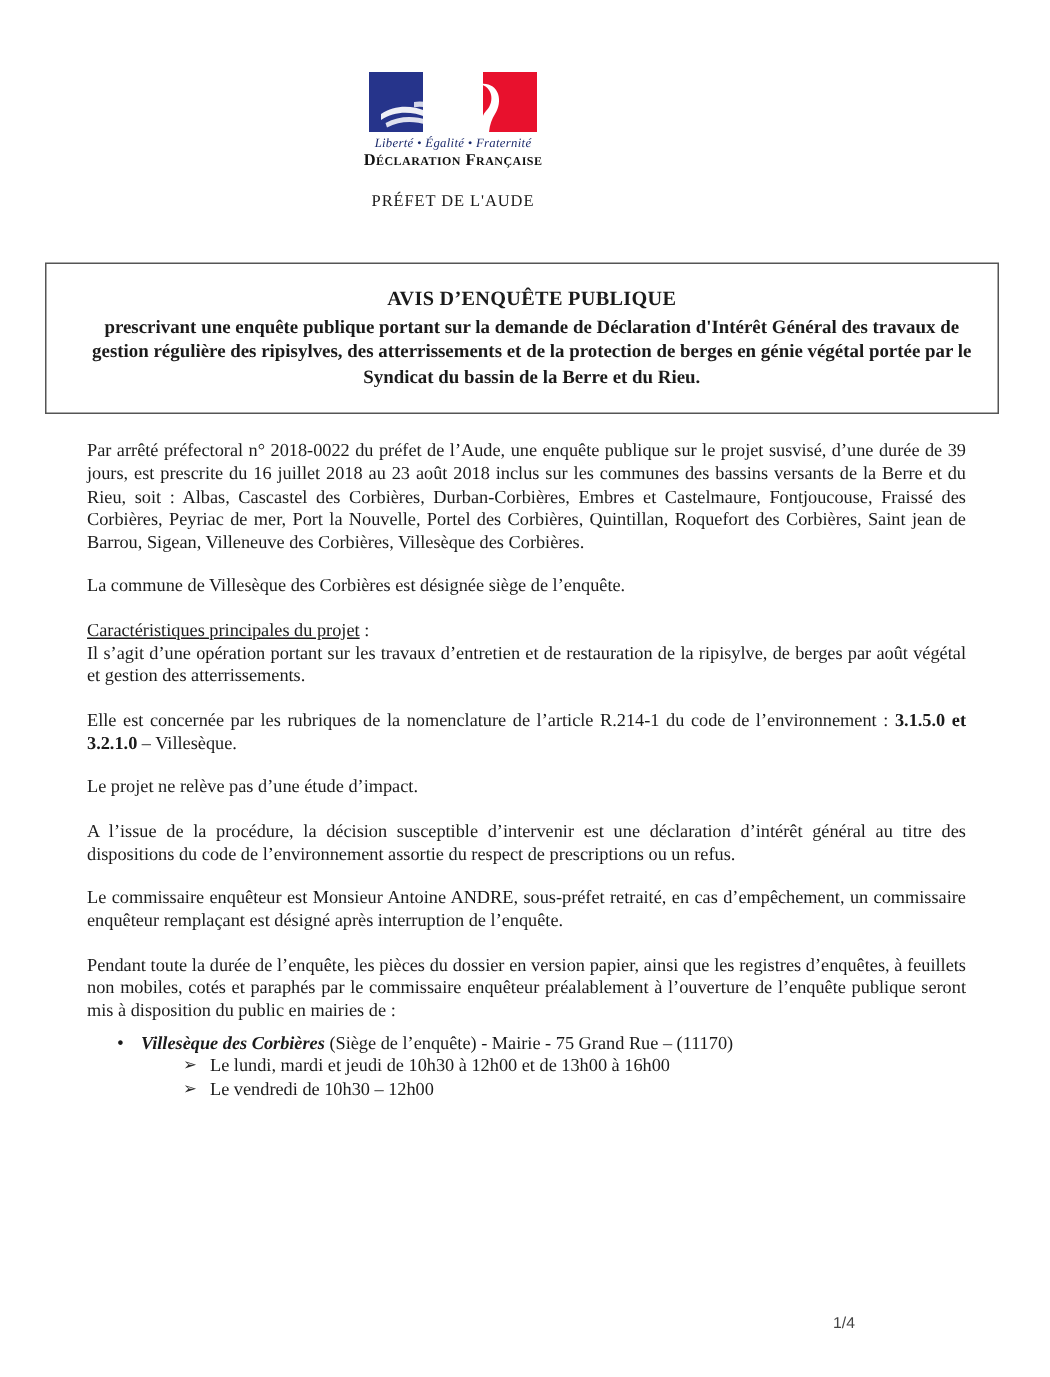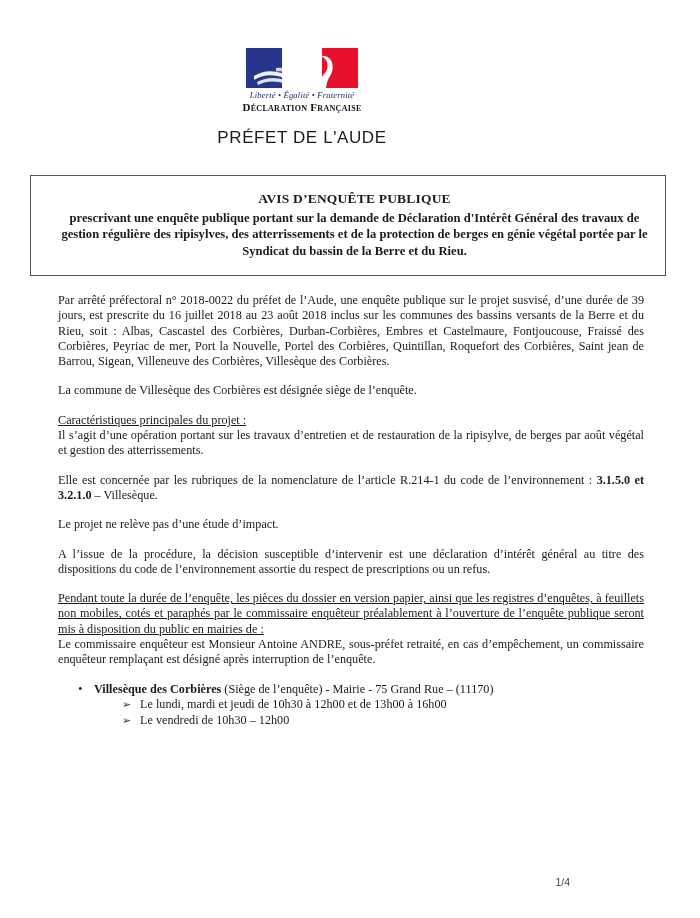--- a/index.html
+++ b/index.html
@@ -53,22 +53,22 @@
     font-weight: bold;
     font-size: 11px;
     font-variant: small-caps;
     letter-spacing: 0.3px;
     color: #111111;
     margin-top: 1px;
     line-height: 1.15;
   }
 
   .prefet {
-    font-family: Liberation Sans, sans-serif;
-    font-size: 17px;
+    font-family: Liberation Serif, serif;
+    font-size: 11px;
     letter-spacing: 0.6px;
     color: #1b1b1b;
     margin-top: 14px;
   }
 
   
   .title-box {
     position: absolute;
     left: 30px;
     top: 157px;
@@ -105,21 +105,20 @@
   p.para {
     margin: 0 0 14px 0;
     font-size: 12.2px;
     line-height: 15.3px;
     text-align: justify;
     text-justify: inter-word;
   }
 
   p.para.tight {
     margin-bottom: 0;
-    text-decoration: underline;
   }
 
   .u-head {
     text-decoration: underline;
   }
 
   .bold {
     font-weight: bold;
   }
 
@@ -141,20 +140,21 @@
   .mairie-item > .disc {
     position: absolute;
     left: 20px;
     top: -1px;
     font-size: 13px;
     line-height: 15.3px;
   }
 
   .mairie-name {
     font-weight: bold;
+    font-style: italic;
   }
 
   .hours-list {
     margin: 0;
     padding: 0;
     list-style: none;
   }
 
   .hours-item {
     position: relative;
@@ -226,23 +226,23 @@
     <p class="para tight"><span class="u-head">Caractéristiques principales du projet</span><span> :</span></p>
 
     <p class="para">Il s’agit d’une opération portant sur les travaux d’entretien et de restauration de la ripisylve, de berges par août végétal et gestion des atterrissements.</p>
 
     <p class="para"><span>Elle est concernée par les rubriques de la nomenclature de l’article R.214-1 du code de l’environnement : </span><span class="bold">3.1.5.0 et 3.2.1.0</span><span> – Villesèque.</span></p>
 
     <p class="para">Le projet ne relève pas d’une étude d’impact.</p>
 
     <p class="para">A l’issue de la procédure, la décision susceptible d’intervenir est une déclaration d’intérêt général au titre des dispositions du code de l’environnement assortie du respect de prescriptions ou un refus.</p>
 
+    <p class="para">Le commissaire enquêteur est Monsieur Antoine ANDRE, sous-préfet retraité, en cas d’empêchement, un commissaire enquêteur remplaçant est désigné après interruption de l’enquête.</p>
+
     <p class="para tight">Pendant toute la durée de l’enquête, les pièces du dossier en version papier, ainsi que les registres d’enquêtes, à feuillets non mobiles, cotés et paraphés par le commissaire enquêteur préalablement à l’ouverture de l’enquête publique seront mis à disposition du public en mairies de :</p>
-
-    <p class="para">Le commissaire enquêteur est Monsieur Antoine ANDRE, sous-préfet retraité, en cas d’empêchement, un commissaire enquêteur remplaçant est désigné après interruption de l’enquête.</p>
 
     <ul class="mairie-list">
       <li class="mairie-item">
         <span class="disc">•</span>
         <span class="mairie-name">Villesèque des Corbières</span><span> (Siège de l’enquête) - Mairie - 75 Grand Rue – (11170)</span>
         <ul class="hours-list">
           <li class="hours-item">
             <span class="arrow">➢</span>
             <span>Le lundi, mardi et jeudi de 10h30 à 12h00 et de 13h00 à 16h00</span>
           </li>

